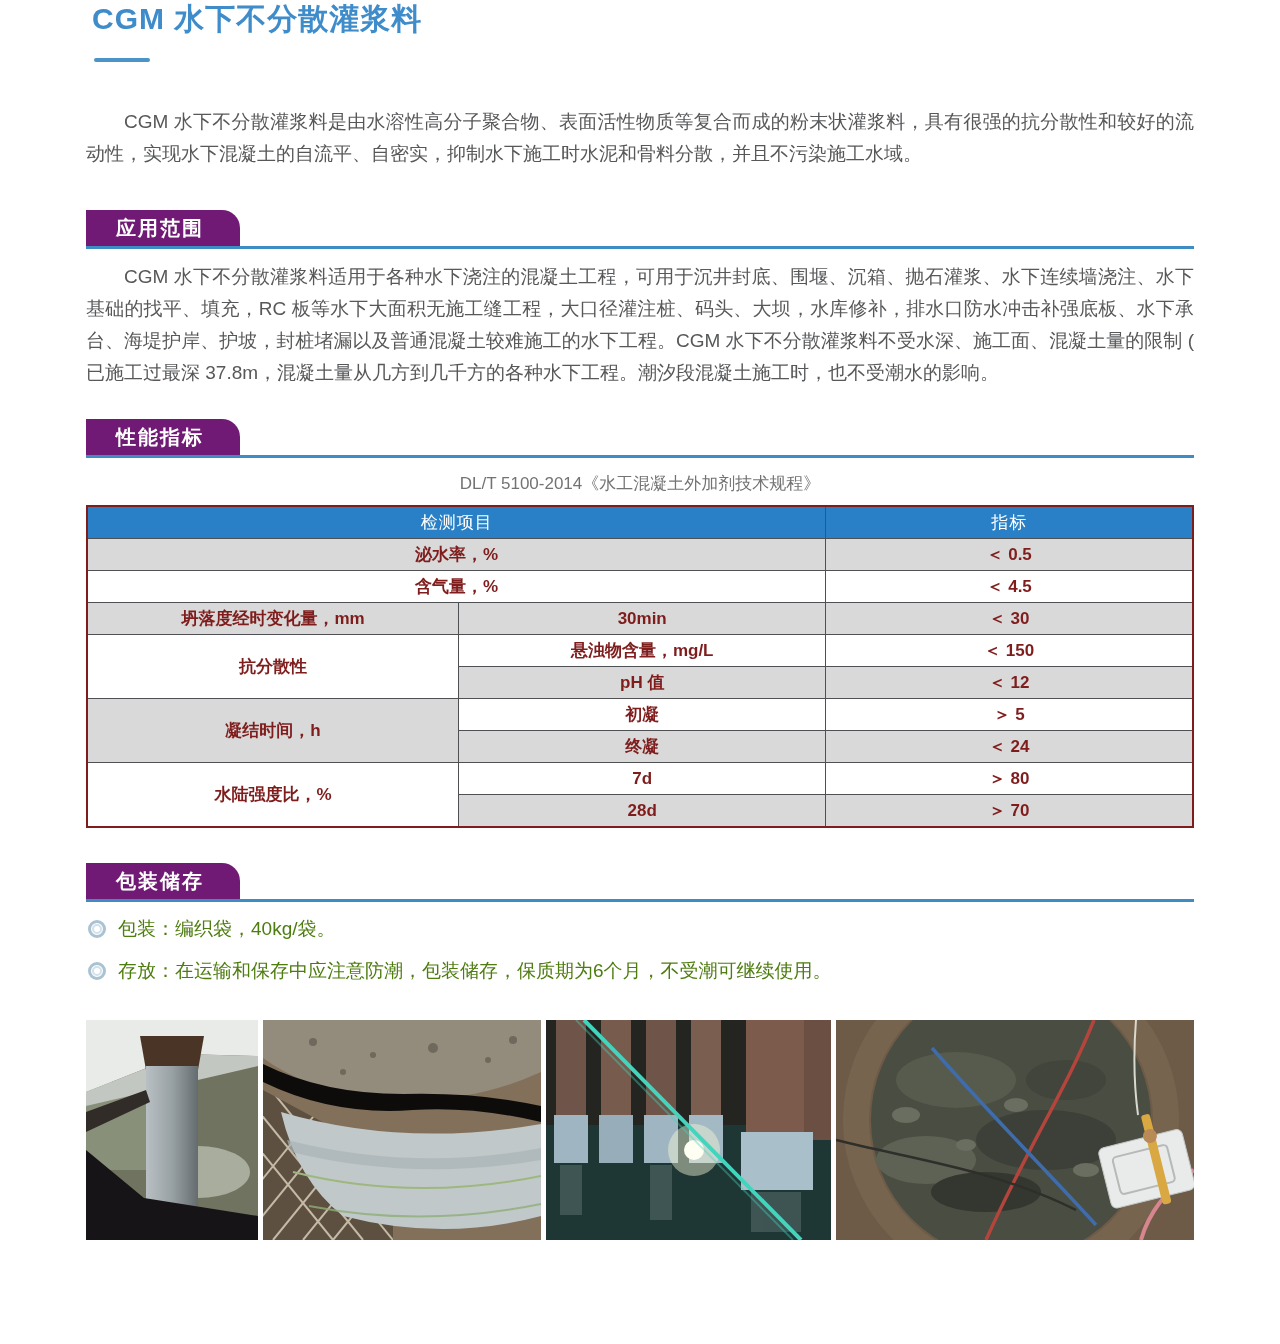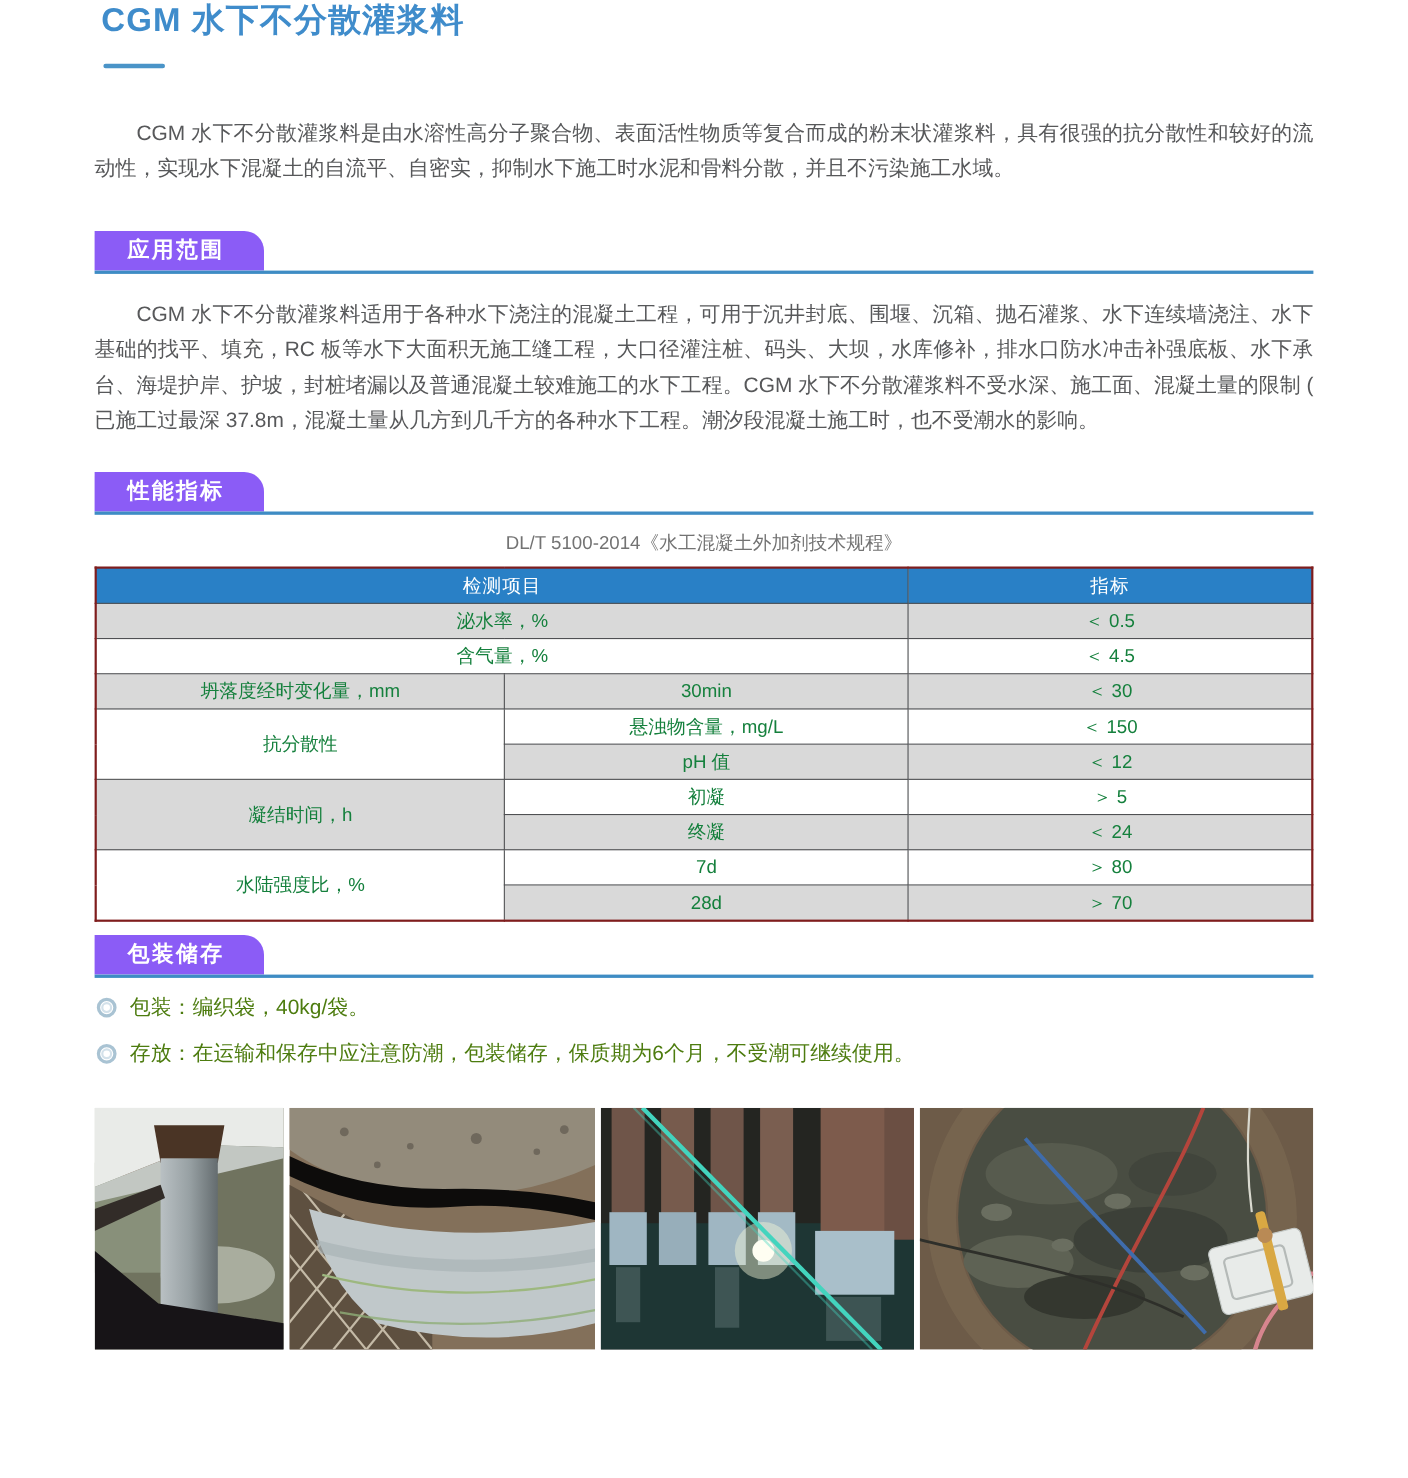--- a/index.html
+++ b/index.html
@@ -20,47 +20,47 @@
     margin:20px 0 0 8px;
     width:56px; height:4px; background:#4a94c8; border-radius:2px;
   }
 
   
   .para {
     margin:44px 0 0 0;
     font-size:19px; line-height:32px; color:#57585a;
     text-indent:2em; text-align:justify;
   }
-  .para.app { margin-top:22px; }
+  .para.app { margin-top:12px; }
 
   
   .section-head { margin-top:40px; }
   .section-head .tab {
     display:block; width:fit-content;
-    background:#8b5cf6; color:#ffffff;
+    background:#701a75; color:#ffffff;
     font-size:20px; font-weight:bold; letter-spacing:2px;
     line-height:36px; padding:0 36px 0 30px;
     border-radius:0 18px 0 0;
   }
   .section-head .rule { height:3px; background:#3e8cc4; }
   .section-head.perf { margin-top:30px; }
-  .section-head.pack { margin-top:12px; }
+  .section-head.pack { margin-top:35px; }
 
   
   .standard { margin:14px 0 10px 0; text-align:center; font-size:17px; color:#737373; }
 
   
   table.spec {
     width:100%; border-collapse:collapse; table-layout:fixed;
     border:2px solid #7f1d1d;
   }
   table.spec th, table.spec td {
     border:1px solid #4f5053; height:31px; padding:0 4px;
     text-align:center; vertical-align:middle;
-    font-size:17px; color:#15803d;
+    font-size:17px; color:#7f1d1d;font-weight:bold;
   }
   table.spec thead th {
     background:#2980c6; color:#ffffff; font-weight:normal;
     font-size:17px; letter-spacing:1px;
   }
   td.gray { background:#d9d9d9; }
   td.white { background:#ffffff; }
 
   
   .bullet-row {

